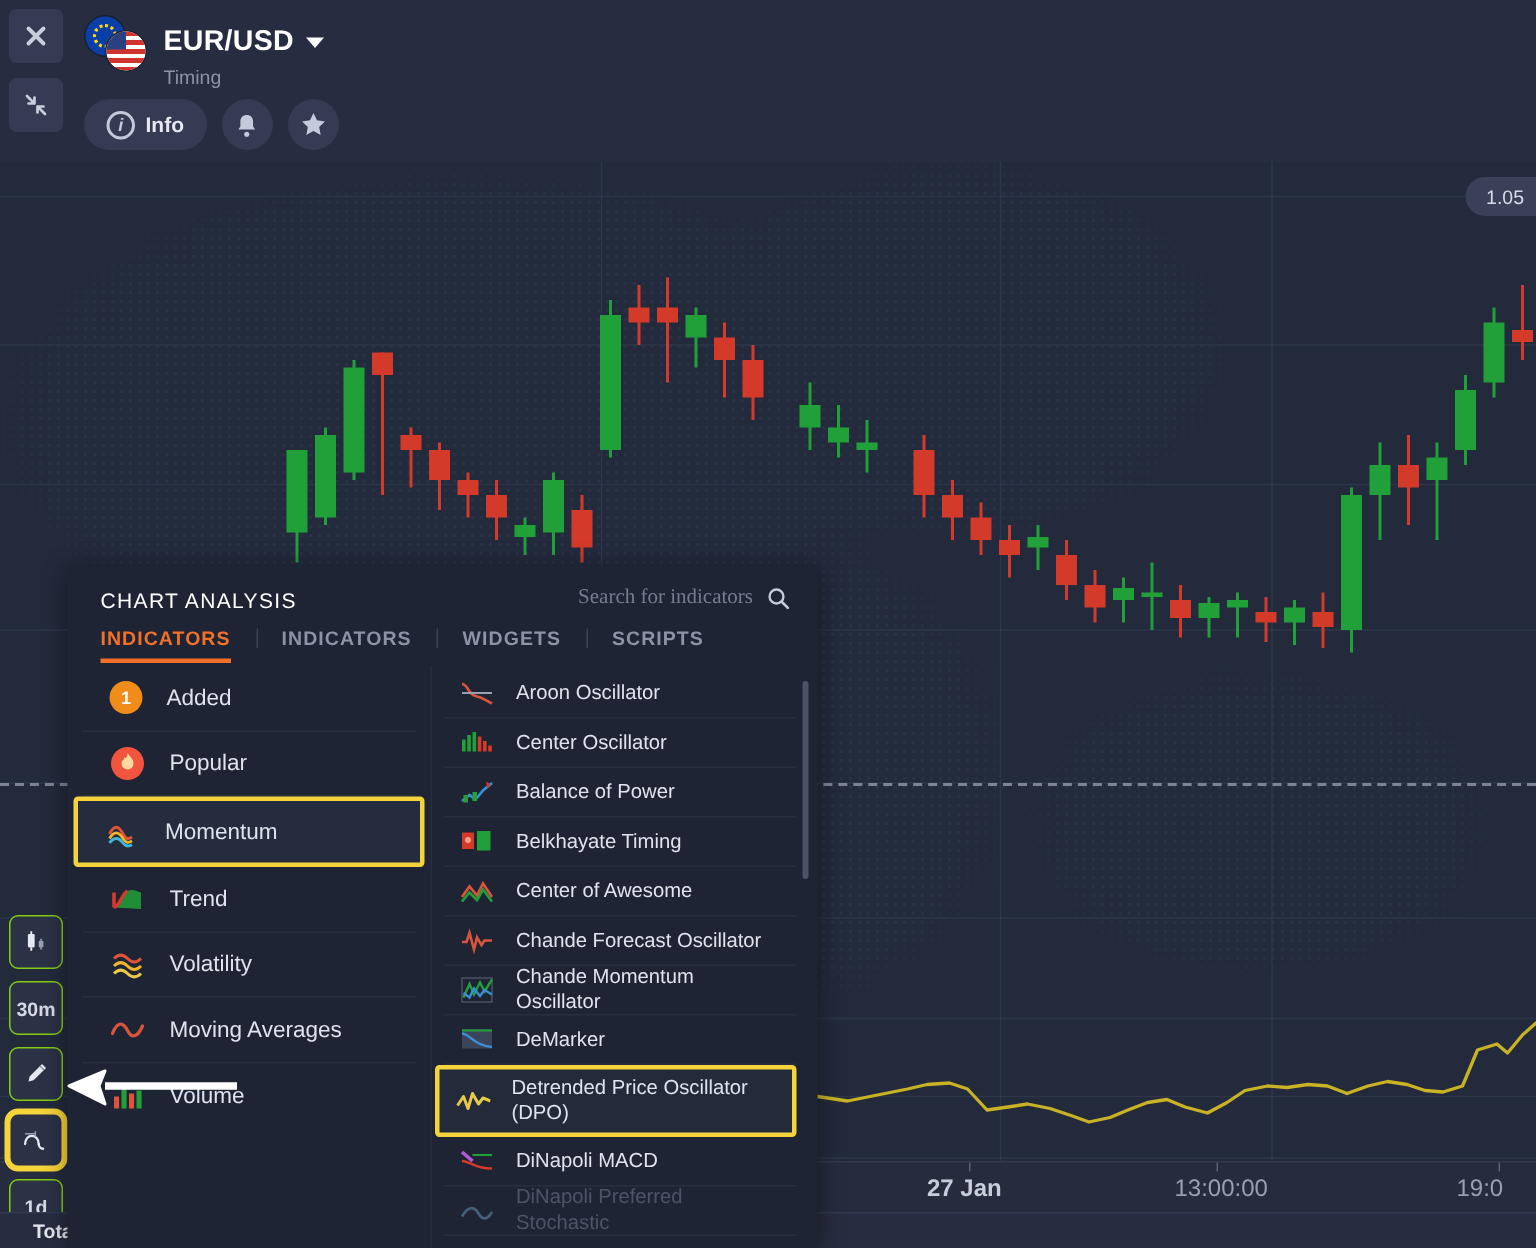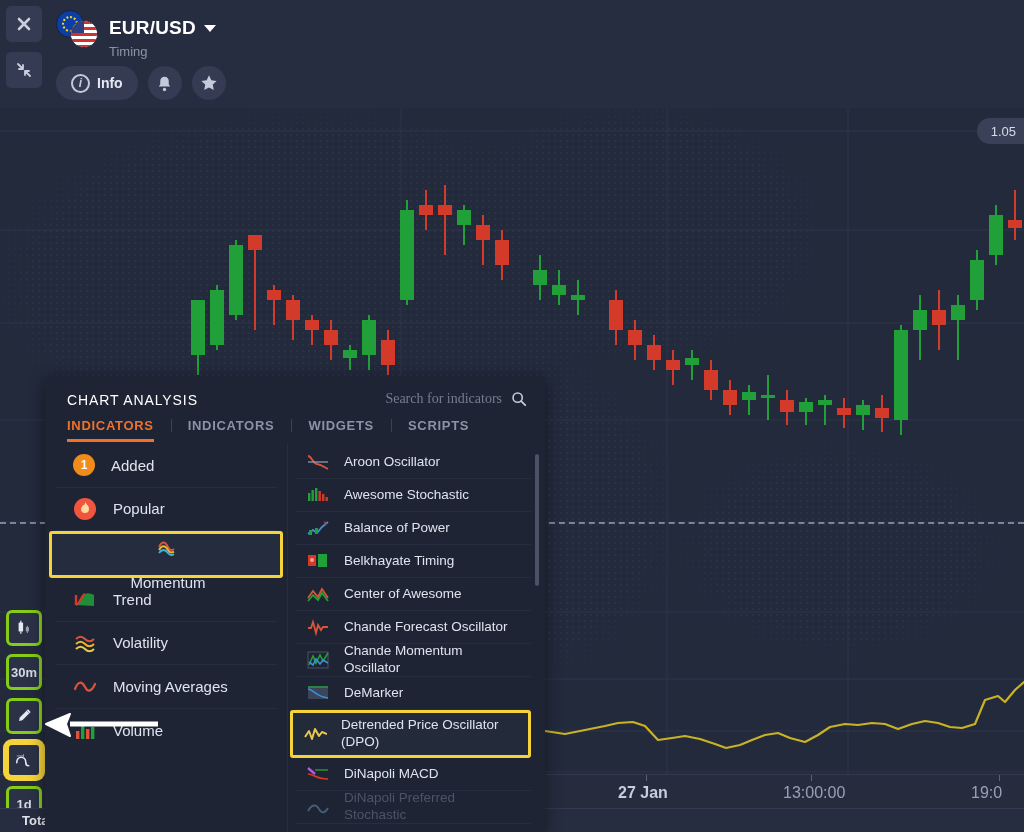--- a/index.html
+++ b/index.html
@@ -119,21 +119,21 @@
     position: absolute; left: 22px; top: 4px; color: #e3e6ef;
     font-size: 13px; font-weight: bold; white-space: nowrap;
   }
 
   
   .left-toolbar {
     position: absolute; left: 6px; top: 610px; width: 36px; z-index: 25;
   }
   .tool-btn {
     width: 36px; height: 36px; border-radius: 6px; background: #2b3246;
-    border: 3px solid #84cc16; margin-bottom: 8px; cursor: pointer;
+    border: 1px solid #84cc16; margin-bottom: 8px; cursor: pointer;
     display: flex; align-items: center; justify-content: center;
     color: #d5d9e6; font-size: 13px; font-weight: bold; position: relative;
   }
   .tool-btn.hl { box-shadow: 0 0 0 3px #f5d33a; border-color: #f5d33a; }
 
   
   .arrow-annot { position: absolute; left: 30px; top: 706px; z-index: 60; }
 
   
   .ca-panel {
@@ -169,21 +169,21 @@
   .cat-col { width: 242px; flex: 0 0 242px; padding: 0 0 0 0; position: relative; }
   .cat-item {
     height: 43.5px; display: flex; align-items: center; gap: 16px;
     padding: 0 14px 0 18px; cursor: pointer; position: relative;
     border-bottom: 1px solid #272e40; margin: 0 10px 0 10px;
   }
   .cat-item:last-child { border-bottom: none; }
   .cat-label { color: #dfe3ee; font-size: 15px; }
   .cat-item.hl {
     border: 3px solid #f5d33a; border-radius: 3px; margin: 0 4px;
-    background: #252c3d; height: 47px; flex-direction: column;
+    background: #252c3d; height: 47px;
   }
 
   .ind-col {
     flex: 1 1 auto; position: relative; overflow: hidden;
     border-left: 1px solid #272e40;
   }
   .ind-item {
     height: 33px; display: flex; align-items: center; gap: 14px;
     padding: 0 14px 0 10px; cursor: pointer;
     border-bottom: 1px solid #272e40; margin: 0 14px 0 8px;
@@ -500,21 +500,21 @@
             </div>
             <div class="ind-item">
               <svg width="24" height="20" viewBox="0 0 24 20" class="mini">
                 <rect x="2" y="8" width="2.4" height="8" fill="#21a03a"></rect>
                 <rect x="5.5" y="5" width="2.4" height="11" fill="#21a03a"></rect>
                 <rect x="9" y="3" width="2.4" height="13" fill="#21a03a"></rect>
                 <rect x="12.5" y="6" width="2.4" height="10" fill="#d43a2a"></rect>
                 <rect x="16" y="9" width="2.4" height="7" fill="#d43a2a"></rect>
                 <rect x="19.5" y="12" width="2.4" height="4" fill="#d43a2a"></rect>
               </svg>
-              <span class="ind-label">Awesome Stochastic</span>
+              <span class="ind-label">Center Oscillator</span>
             </div>
             <div class="ind-item">
               <svg width="24" height="20" viewBox="0 0 24 20" class="mini">
                 <path d="M2 16l5-4 4 3 5-6 6-5" stroke="#3b8fd4" stroke-width="1.8" fill="none"></path>
                 <rect x="3" y="12" width="3" height="5" fill="#21a03a"></rect>
                 <rect x="9" y="10" width="3" height="6" fill="#21a03a"></rect>
                 <path d="M18 3l3 2-2 3z" fill="#d43a2a"></path>
               </svg>
               <span class="ind-label">Balance of Power</span>
             </div>

